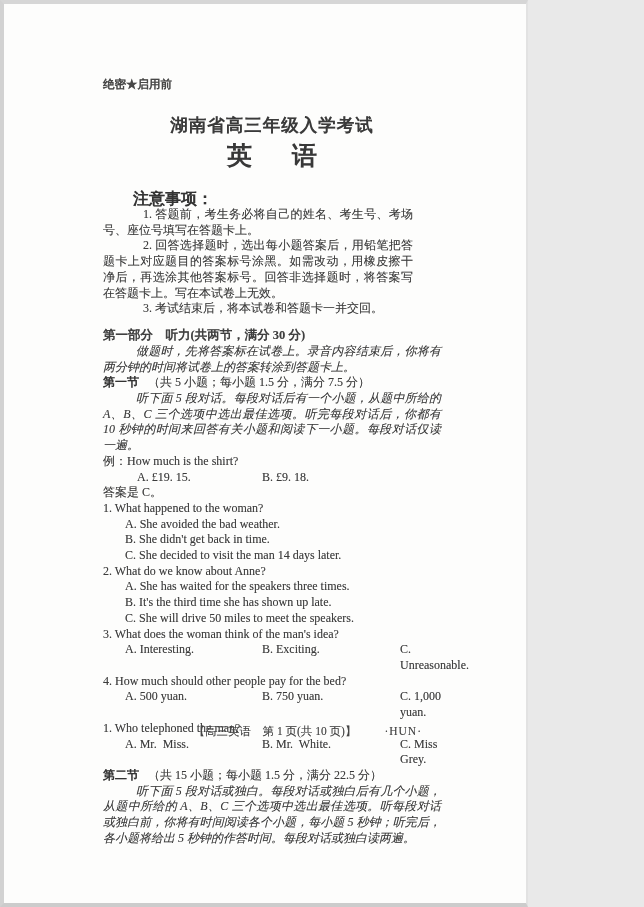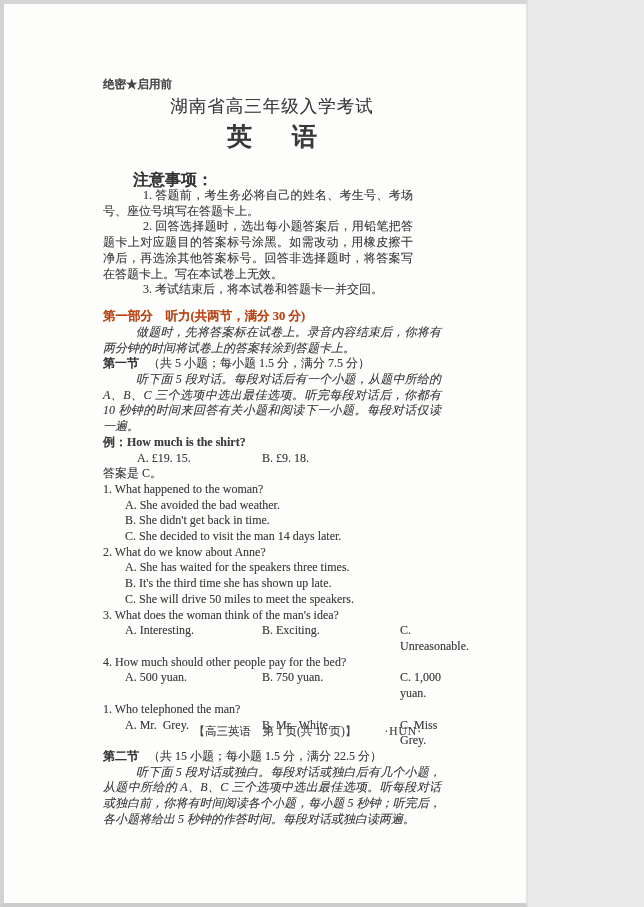--- a/index.html
+++ b/index.html
@@ -25,23 +25,23 @@
     color: #3c3c3c;
     text-shadow: 0 0 0.5px rgba(80,80,80,0.45);
   }
   .secret {
     font-weight: bold;
     font-size: 11.5px;
     line-height: 16px;
     color: #474747;
   }
   .exam-title {
-    margin-top: 2px;
+    margin-top: 21px;
     text-align: center;
-    font-weight: normal;
+    font-weight: bold;
     font-size: 17.5px;
     line-height: 24px;
     letter-spacing: 1px;
     color: #3a3a3a;
   }
   .subject {
     margin-top: 2px;
     display: flex;
     justify-content: center;
     gap: 40px;
@@ -61,32 +61,32 @@
   .notice-item {
     margin: 0;
     text-indent: 40px;
     text-align: justify;
   }
   .part-heading {
     margin-top: 10px;
     font-weight: bold;
     font-size: 12.5px;
     line-height: 17px;
-    color: #c2410c;
+    color: #404040;
   }
   .para {
     margin: 0;
     text-indent: 33px;
     text-align: justify;
     font-style: italic;
   }
   .sec-heading { line-height: 15.7px; }
   .sec-label { font-weight: bold; color: #333; }
   .sec-meta { margin-left: 6px; }
-  .example-prompt { line-height: 15.7px; font-weight: bold; }
+  .example-prompt { line-height: 15.7px; }
   .answer-line { line-height: 15.7px; }
   .opt-row {
     display: grid;
     grid-template-columns: 137px 138px 1fr;
     padding-left: 22px;
     line-height: 15.7px;
   }
   .opt-row.example-row {
     padding-left: 34px;
     grid-template-columns: 125px 138px 1fr;
@@ -180,21 +180,21 @@
       <div class="opt-row">
         <span>A. 500 yuan.</span>
         <span>B. 750 yuan.</span>
         <span>C. 1,000 yuan.</span>
       </div>
     </div>
 
     <div>
       <div class="q-text">1. Who telephoned the man?</div>
       <div class="opt-row">
-        <span>A. Mr.  Grey.</span>
+        <span>A. Mr.  Miss.</span>
         <span>B. Mr.  White.</span>
         <span>C. Miss Grey.</span>
       </div>
     </div>
 
     <div class="sec-heading">
       <span class="sec-label">第二节</span>
       <span class="sec-meta">（共 15 小题；每小题 1.5 分，满分 22.5 分）</span>
     </div>
     <p class="para">听下面 5 段对话或独白。每段对话或独白后有几个小题，从题中所给的 A、B、C 三个选项中选出最佳选项。听每段对话或独白前，你将有时间阅读各个小题，每小题 5 秒钟；听完后，各小题将给出 5 秒钟的作答时间。每段对话或独白读两遍。</p>

